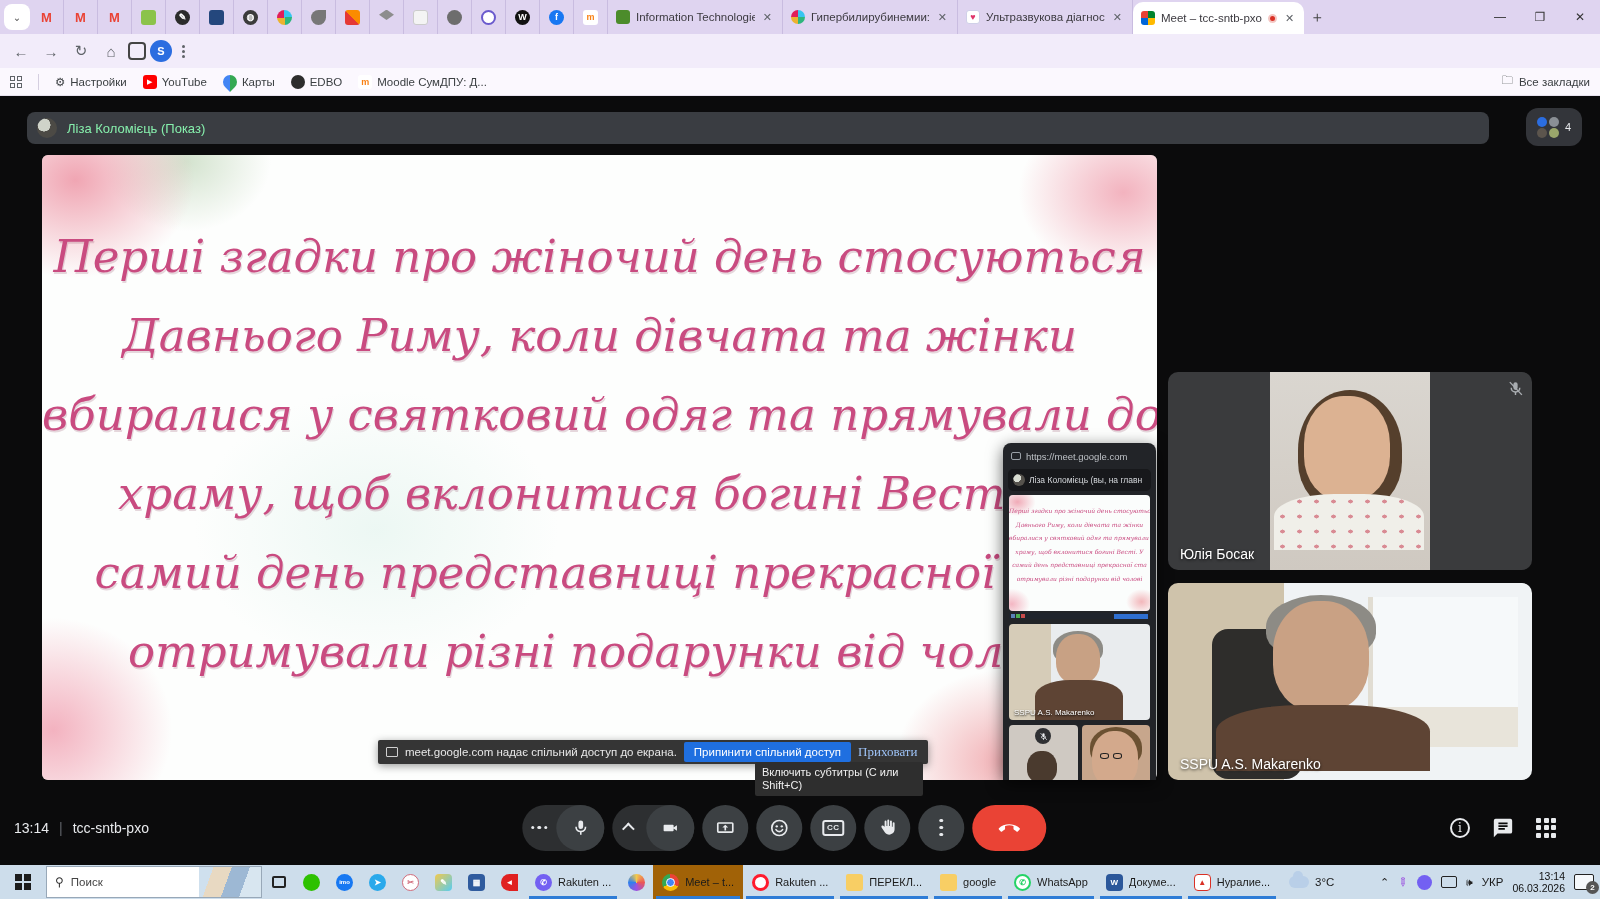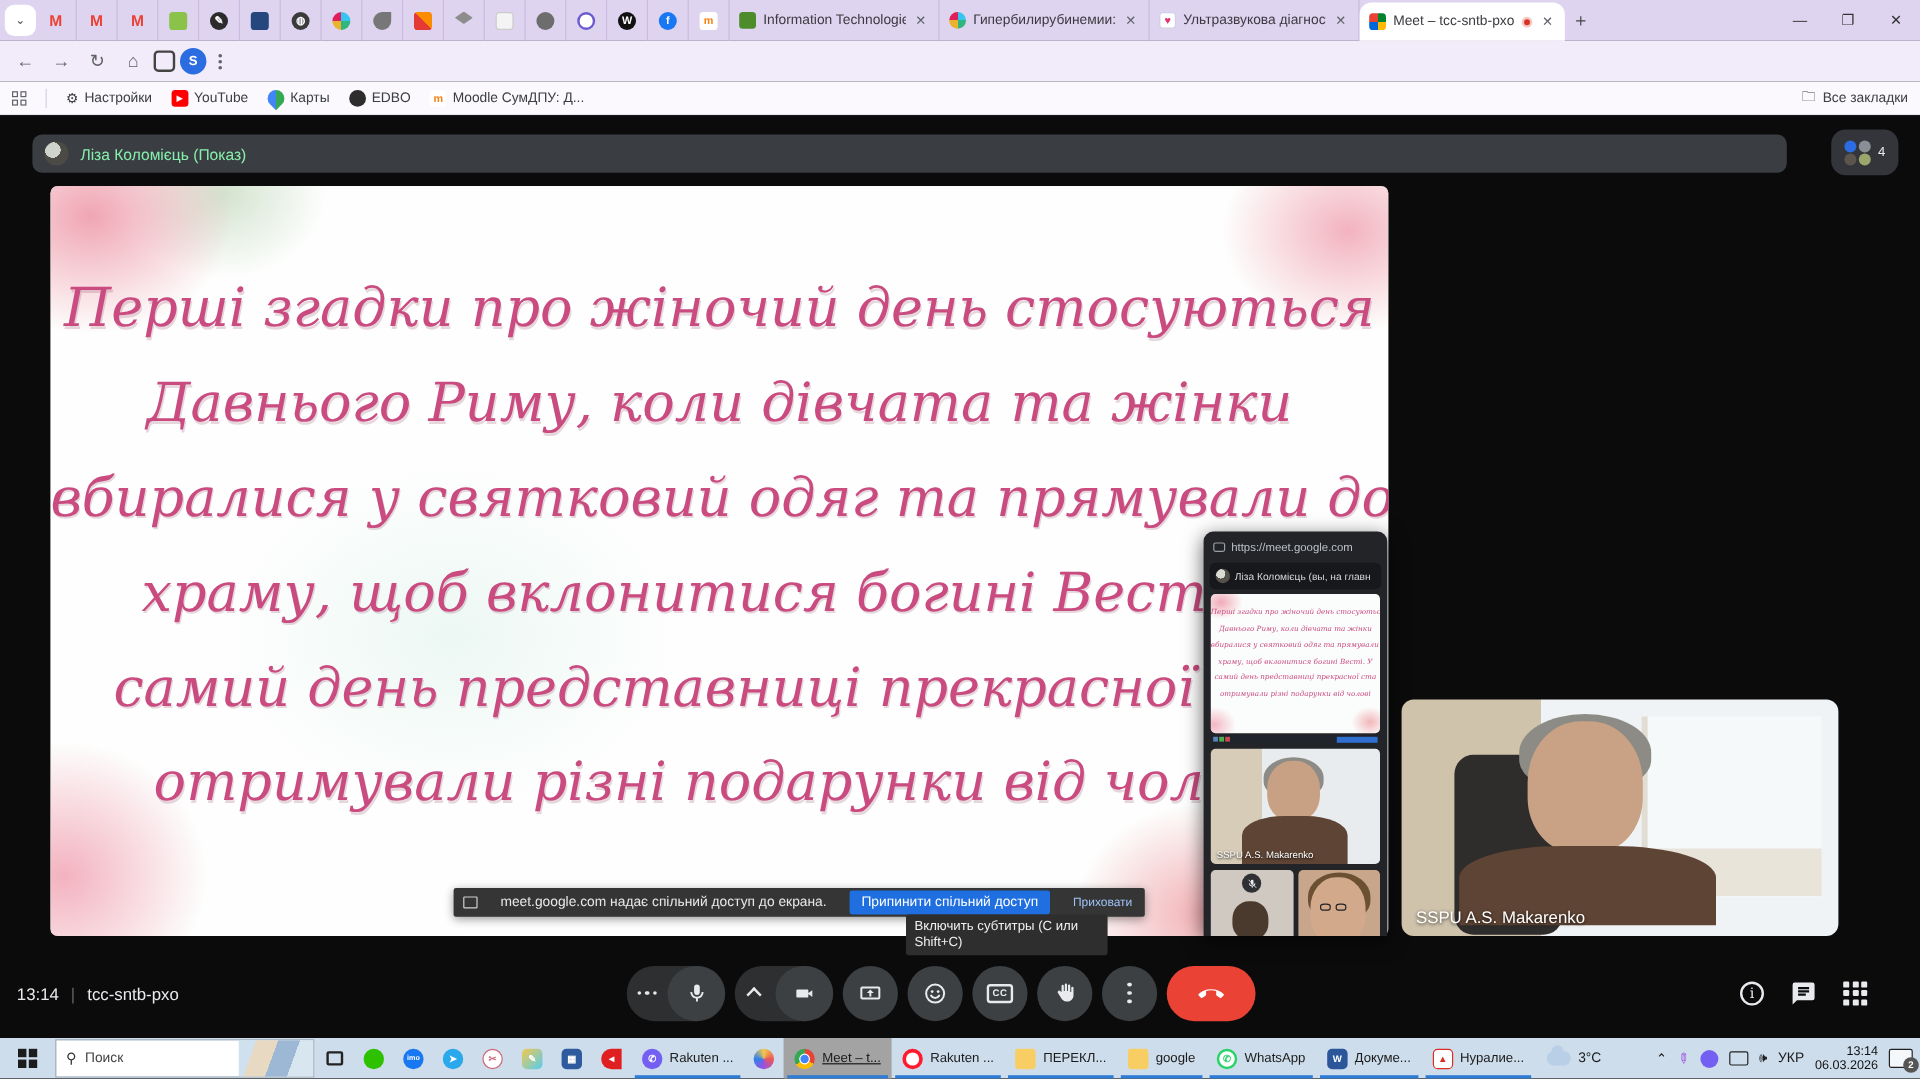--- a/index.html
+++ b/index.html
@@ -107,24 +107,24 @@
   
   .fig { position:absolute; }
   .head { position:relative; border-radius:46% 46% 42% 42%; }
   .hair { position:absolute; border-radius:50% 50% 40% 40%; }
   .bodyb { position:absolute; border-radius:40% 40% 0 0; }
   .glasses { position:absolute; display:flex; gap:4px; }
   .glasses i { width:26px; height:16px; border:3px solid #222; border-radius:40%; }
   .glasses.sm i { width:9px; height:6px; border-width:1.5px; }
 
   
-  .notice { position:absolute; left:378px; top:644px; height:24px; background:#353535; display:flex; align-items:center; gap:19px; padding:0 10px 0 8px; border-radius:2px; box-shadow:0 2px 8px rgba(0,0,0,.4); z-index:20; }
+  .notice { position:absolute; left:378px; top:644px; height:24px; background:#353535; display:flex; align-items:center; gap:7px; padding:0 10px 0 8px; border-radius:2px; box-shadow:0 2px 8px rgba(0,0,0,.4); z-index:20; }
   .notice .txt { color:#e8e8e8; font-size:11.5px; white-space:nowrap; }
   .notice .stopbtn { background:#1f6fe0; color:#fff; font-size:11.5px; border:none; height:20px; padding:0 10px; border-radius:2px; white-space:nowrap; }
-  .notice .hide { color:#9ec3f7; font-size:10px; white-space:nowrap; }
+  .notice .hide { color:#9ec3f7; font-size:13px; white-space:nowrap;font-family:Liberation Serif, serif; }
   .castic { width:12px; height:10px; border:1.5px solid #cfcfcf; border-radius:1px; }
   .tooltip { position:absolute; left:755px; top:666px; width:168px; background:#2e2e2e; color:#f0f0f0; font-size:11px; line-height:13px; padding:4px 7px; border-radius:2px; z-index:21; }
 
   
   .ctlbar { position:absolute; left:0; right:0; top:694px; height:75px; display:flex; align-items:center; }
   .ctl-left { position:absolute; left:14px; display:flex; align-items:center; gap:10px; color:#e8eaed; font-size:14px; }
   .ctl-left .sep { color:#5f6368; }
   .ctl-center { position:absolute; left:50%; top:50%; transform:translate(-53%, -50%); display:flex; align-items:center; gap:8px; }
   .cbtn { width:46px; height:46px; border-radius:50%; background:#3c4043; display:flex; align-items:center; justify-content:center; }
   .cpill { height:46px; border-radius:24px; background:#2d2f31; display:flex; align-items:center; }
@@ -148,21 +148,21 @@
   .winlogo i { width:7px; height:7px; background:#1c1c1c; }
   .tb-search { width:216px; background:#fff; border:1px solid #98a8b8; display:flex; align-items:center; gap:7px; padding:0 8px; position:relative; margin:1px 0; }
   .tb-search .mag { color:#333; font-size:12px; }
   .tb-search .ph { color:#444; }
   .tb-art { position:absolute; right:0; top:0; bottom:0; width:62px; background:linear-gradient(110deg,#cfe0ee 0 20%, #e8d9c2 20% 45%, #9db8d4 45% 70%, #d8e6f0 70%); }
   .tb-ic { width:33px; display:flex; align-items:center; justify-content:center; }
   .tbi { width:17px; height:17px; border-radius:4px; display:flex; align-items:center; justify-content:center; color:#fff; font-size:8px; font-weight:bold; }
   .tb-app { position:relative; display:flex; align-items:center; gap:6px; padding:0 9px; max-width:105px; }
   .tb-app .lbl { white-space:nowrap; overflow:hidden; font-size:11px; }
   .tb-app.running::after { content:""; position:absolute; left:3px; right:3px; bottom:0; height:3px; background:#2e7cd6; }
-  .tb-app.active { background:#a3a3a3;text-decoration:underline; }
+  .tb-app.active { background:#a16207; }
   .tb-weather { display:flex; align-items:center; gap:6px; padding:0 10px; }
   .cloud { width:20px; height:12px; background:#b9cfe8; border-radius:10px; position:relative; }
   .cloud::before { content:""; position:absolute; left:4px; top:-5px; width:10px; height:10px; background:#b9cfe8; border-radius:50%; }
   .tray { margin-left:auto; display:flex; align-items:center; gap:9px; padding-right:6px; }
   .tray .tri { color:#222; font-size:11px; }
   .tray-clock { text-align:right; font-size:10.5px; line-height:12px; color:#111; }
   .noti { position:relative; width:20px; height:16px; border:1.5px solid #222; border-radius:2px; background:#f5f8fb; }
   .noti b { position:absolute; right:-6px; bottom:-5px; width:13px; height:13px; border-radius:50%; background:#555; color:#fff; font-size:8px; display:flex; align-items:center; justify-content:center; }
   svg.ic { display:block; }
 </style>
@@ -388,20 +388,36 @@
             <div class="glasses sm" style="left:8px;top:22px">
                 <i></i>
                 <i></i>
               </div>
           </div>
         </div>
       </div>
     </div>
 
 
+    <div class="tile t2">
+      <div class="portrait">
+        <div class="fig" style="left:34px;top:24px">
+          <div class="hair" style="width:104px;height:120px;background:#553f2c;left:-6px;top:-6px"></div>
+          <div class="head" style="width:86px;height:104px;background:#dcb292"></div>
+          <div class="bodyb" style="width:150px;height:56px;left:-30px;top:98px;background:#f0efe9;background-image:radial-gradient(#d98b94 2px, transparent 2.5px);background-size:17px 15px"></div>
+        </div>
+      </div>
+      <span class="micoff">
+        <svg class="ic" width="17" height="17" viewBox="0 0 24 24">
+            <path fill="#bdc1c6" d="M12 14a3 3 0 0 0 3-3V6a3 3 0 0 0-6 0v5a3 3 0 0 0 3 3zm5-3h2a7 7 0 0 1-6 6.92V21h-2v-3.08A7 7 0 0 1 5 11h2a5 5 0 0 0 10 0z"></path>
+            <path stroke="#bdc1c6" stroke-width="2" d="M4 3l17 18"></path>
+          </svg>
+      </span>
+      <span class="name">Юлія Босак</span>
+    </div>
 
     <div class="tile t3">
       <div style="position:absolute;right:14px;top:14px;width:150px;height:150px;background:#f6f9fa;border-left:5px solid #e1ddd2;box-shadow:inset 0 -40px 0 #e8e4da"></div>
       <div class="fig" style="left:96px;top:18px">
         <div style="position:absolute;left:-52px;top:28px;width:90px;height:150px;background:#2e2d2b;border-radius:16px"></div>
         <div class="hair" style="width:110px;height:64px;background:#8d8b85;left:2px;top:-6px"></div>
         <div class="head" style="width:96px;height:110px;background:#c9a184;margin-left:9px"></div>
         <div class="bodyb" style="width:214px;height:66px;background:#5e4434;left:-48px;top:104px"></div>
       </div>
       <span class="name">SSPU A.S. Makarenko</span>

